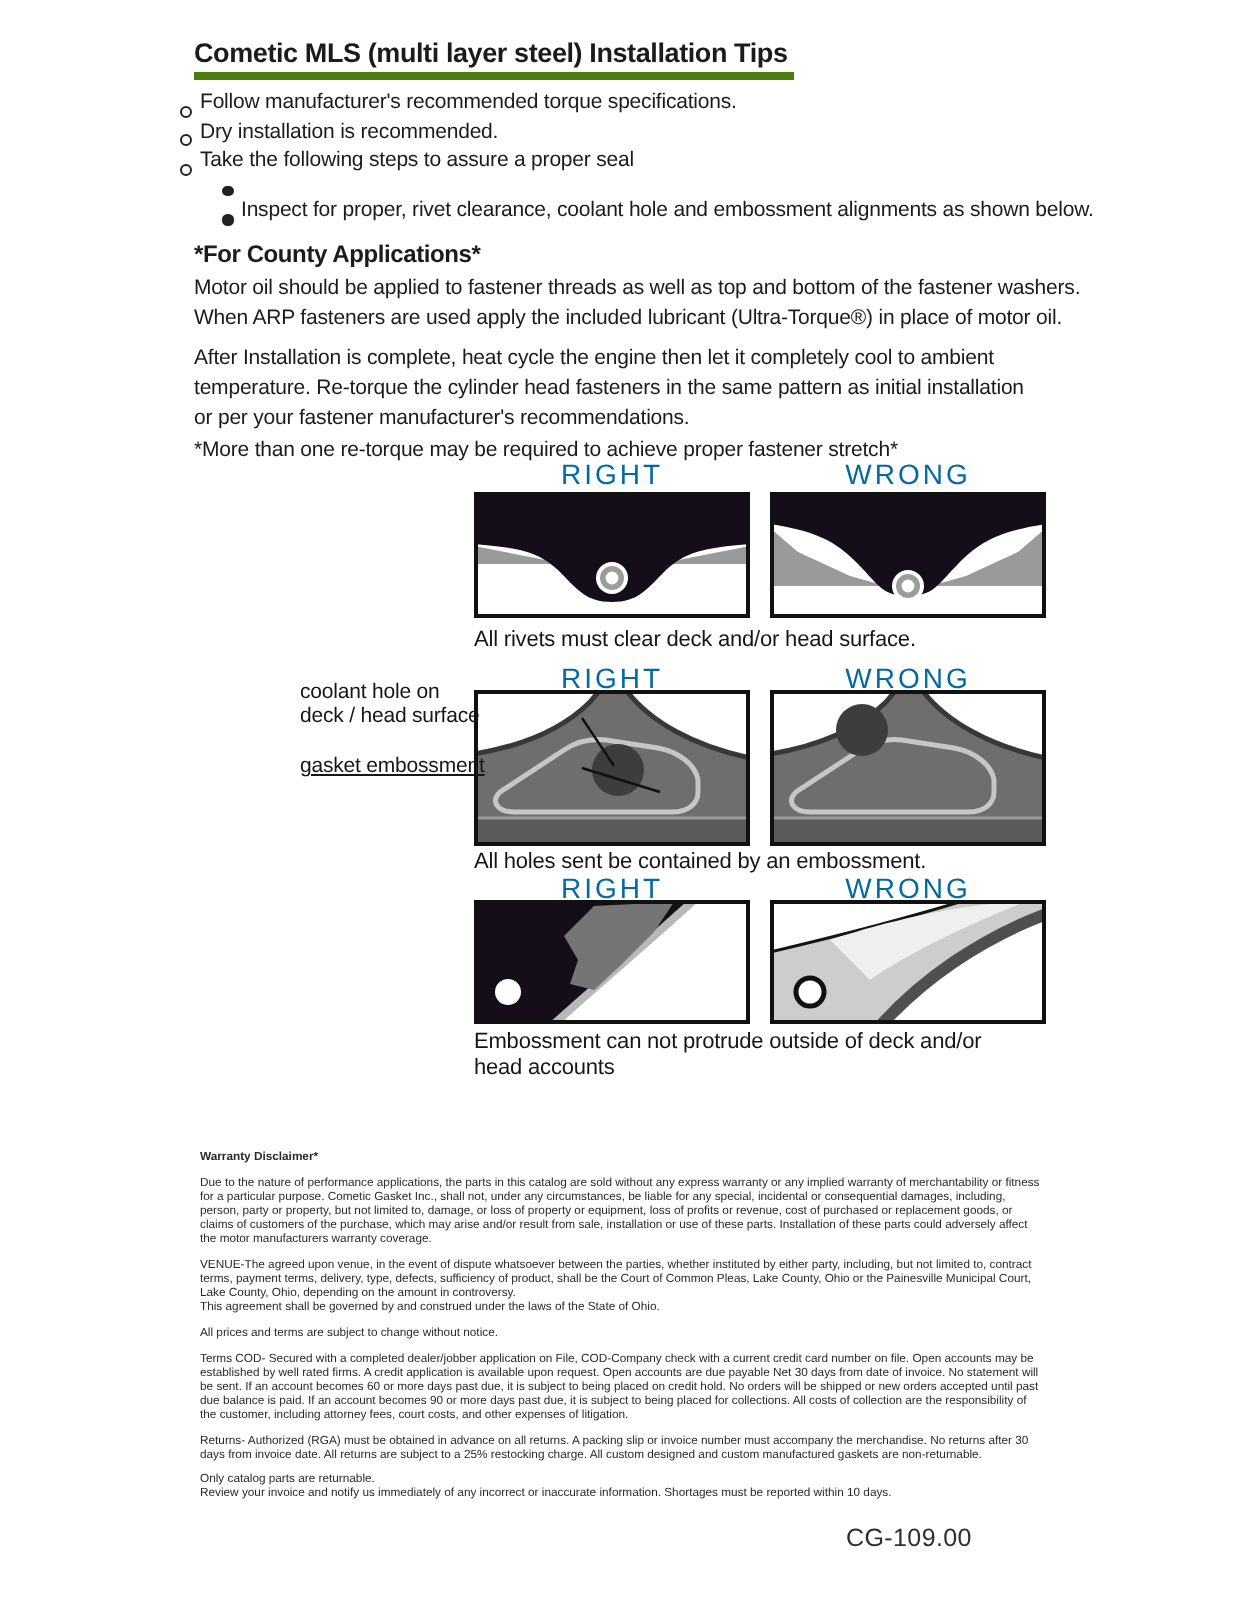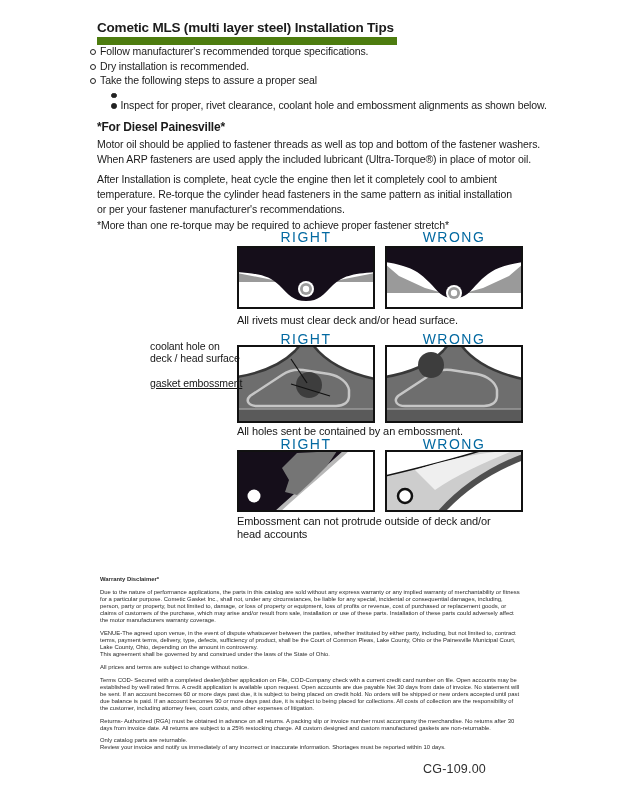--- a/index.html
+++ b/index.html
@@ -3,24 +3,24 @@
 <meta charset="utf-8">
 <style>
   html,body{margin:0;padding:0;background:#ffffff;}
   .page{
     position:relative;width:618px;height:800px;background:#ffffff;overflow:hidden;
     font-family:"Liberation Sans", sans-serif;color:#1b1b1b;
   }
   .abs{position:absolute;}
   .title{
     font-size:13.5px;font-weight:bold;letter-spacing:-0.2px;
-    border-bottom:8px solid #4d7c0f;padding-bottom:2px;display:inline-block;padding-right:3px;
+    border-bottom:4px solid #4d7c0f;padding-bottom:2px;display:inline-block;padding-right:3px;
   }
   .bullets{font-size:10.5px;letter-spacing:-0.1px;line-height:14.5px;}
-  .brow{display:flex;align-items:flex-start;}
+  .brow{display:flex;align-items:flex-end;}
   .bmark{
     width:4px;height:4px;border:1px solid #222;border-radius:50%;
     margin:5px 4px 0 0;flex:none;background:#fff;
   }
   .sub .bmark{background:#222;border-color:#222;width:3.5px;height:3.5px;margin-left:21px;margin-right:4px;}
   .h2{font-size:12px;font-weight:bold;letter-spacing:-0.2px;}
   .para{font-size:10.5px;letter-spacing:-0.1px;line-height:15px;white-space:pre-line;width:470px;}
   .dlabel{font-size:14px;letter-spacing:1.5px;text-align:center;width:138px;color:#0369a1;}
   .caption{font-size:11px;letter-spacing:-0.1px;line-height:13px;color:#161616;}
   .panel{display:block;}
@@ -54,21 +54,21 @@
     </div>
     <div class="brow sub">
       <span class="bmark"></span>
     </div>
     <div class="brow sub">
       <span class="bmark"></span>
       <span>Inspect for proper, rivet clearance, coolant hole and embossment alignments as shown below.</span>
     </div>
   </div>
 
-  <div class="abs h2" style="left:97px;top:120px;">*For Diesel Painesville*</div>
+  <div class="abs h2" style="left:97px;top:120px;">*For County Applications*</div>
   <div class="abs para" style="left:97px;top:137px;">Motor oil should be applied to fastener threads as well as top and bottom of the fastener washers.
 When ARP fasteners are used apply the included lubricant (Ultra-Torque®) in place of motor oil.</div>
   <div class="abs para" style="left:97px;top:172px;">After Installation is complete, heat cycle the engine then let it completely cool to ambient
 temperature. Re-torque the cylinder head fasteners in the same pattern as initial installation
 or per your fastener manufacturer's recommendations.</div>
   <div class="abs para" style="left:97px;top:218px;">*More than one re-torque may be required to achieve proper fastener stretch*</div>
 
   <div class="abs dlabel" style="left:237px;top:229px;">RIGHT</div>
   <div class="abs dlabel" style="left:385px;top:229px;">WRONG</div>
 

